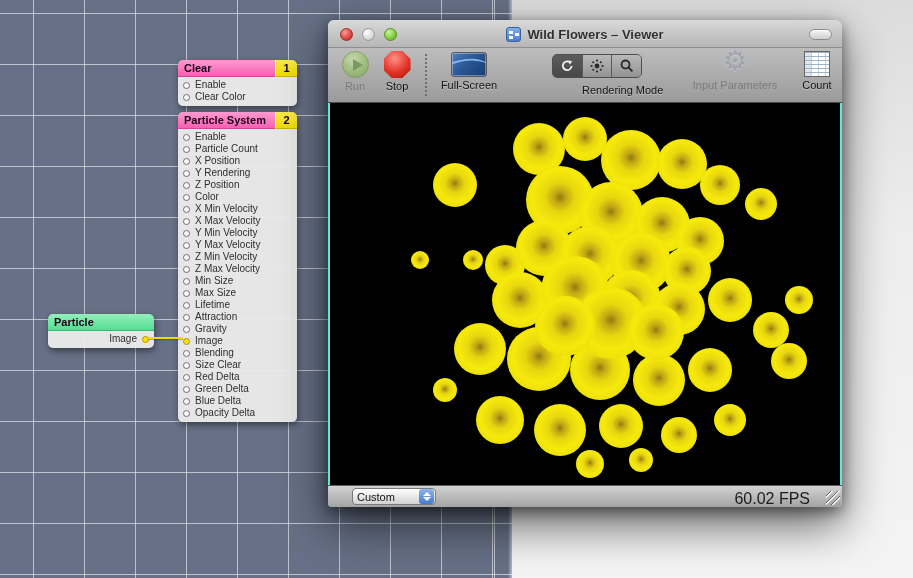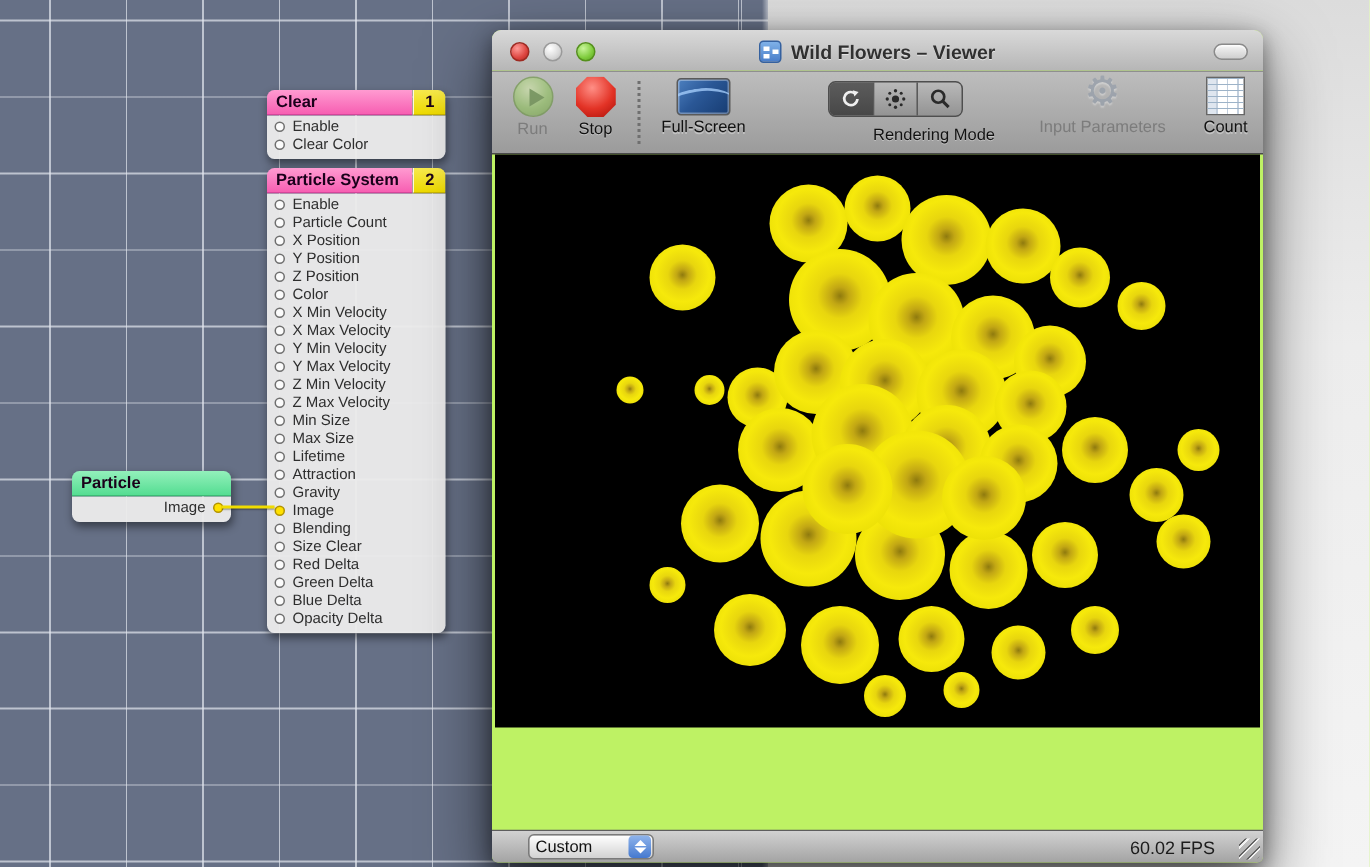--- a/index.html
+++ b/index.html
@@ -33,24 +33,24 @@
   .patch-body { background:rgba(235,235,235,.96); border-radius:0 0 5px 5px; padding:2px 0 3px 0; }
   .port-row { height:12px; line-height:12px; white-space:nowrap; color:#2e2e2e; padding-left:5px; }
   .port-row.out { text-align:right; padding-right:5px; padding-left:0; }
   .port-dot { display:inline-block; width:7px; height:7px; border-radius:50%; background:#fbfbfb; border:1px solid #6f6f6f; vertical-align:-1px; margin-right:5px; }
   .port-row.out .port-dot { margin-right:0; margin-left:5px; }
   .port-dot.connected { background:#ffe100; border-color:#b39400; }
   #wire { position:absolute; left:148px; top:337px; width:35px; height:2px; background:#f0dc00; box-shadow:0 1px 1px rgba(0,0,0,.3); }
 
   
   #viewer {
-    position:absolute; left:328px; top:20px; width:514px; height:555px;
+    position:absolute; left:328px; top:20px; width:514px; height:487px;
     border-radius:6px 6px 4px 4px;
     box-shadow:0 18px 45px rgba(0,0,0,.6), 0 4px 14px rgba(0,0,0,.45);
-    background:#bef264;
+    background:#5eead4;
   }
   #titlebar {
     position:relative; height:28px; border-radius:6px 6px 0 0;
     background:linear-gradient(#d9d9d9,#b6b6b6);
     border-bottom:1px solid #8f8f8f;
   }
   .traffic { position:absolute; top:8px; width:13px; height:13px; border-radius:50%; }
   #light-close { left:12px;  background:radial-gradient(circle at 35% 30%, #ff9a96, #dd4540 60%, #b02520); border:1px solid #9e2a22; }
   #light-min   { left:34px;  background:radial-gradient(circle at 35% 30%, #ffffff, #d9d9d9 60%, #b5b5b5); border:1px solid #9a9a9a; }
   #light-zoom  { left:56px;  background:radial-gradient(circle at 35% 30%, #c8f59a, #7ecb3c 60%, #5aa122); border:1px solid #54901c; }
@@ -103,21 +103,21 @@
 
   #statusbar { position:absolute; left:0; bottom:0; width:100%; height:22px; border-radius:0 0 4px 4px;
     background:linear-gradient(#d2d2d2,#a3a3a3); border-top:1px solid #5e5e5e; }
   #dim-popup { position:absolute; left:24px; top:2px; width:84px; height:17px; border:1px solid #7a7a7a; border-radius:4px;
     background:linear-gradient(#ffffff,#d2d2d2); display:flex; align-items:center; font-size:11px; color:#111; }
   #dim-popup .popup-text { flex:1; padding-left:4px; }
   .popup-arrows { width:15px; height:15px; margin-right:1px; border-radius:3px; background:linear-gradient(#8fb4ec,#4579cf); position:relative; }
   .popup-arrows:before { content:""; position:absolute; left:4px; top:3px; border-left:4px solid transparent; border-right:4px solid transparent; border-bottom:4px solid #fff; }
   .popup-arrows:after  { content:""; position:absolute; left:4px; bottom:3px; border-left:4px solid transparent; border-right:4px solid transparent; border-top:4px solid #fff; }
   #pixels-label { position:absolute; left:0; right:0; top:4px; text-align:center; font-size:12px; color:#1c1c1c; }
-  #fps-label { position:absolute; right:32px; top:4px; font-size:12px; color:#1c1c1c; }
+  #fps-label { position:absolute; right:32px; top:4px; font-size:16px; color:#1c1c1c; }
   #resize-grip { position:absolute; right:2px; bottom:2px; width:14px; height:14px;
     background:repeating-linear-gradient(135deg, transparent 0 3px, rgba(90,90,90,.9) 3px 4px, rgba(255,255,255,.8) 4px 5px); border-bottom-right-radius:4px; }
 </style>
 </head>
 <body>
 
 <div id="stage">
 
   <div id="canvas"></div>
   <div id="edge-strip"></div>
@@ -136,21 +136,21 @@
 
   <div class="patch" style="left:178px; top:112px; width:119px;">
     <div class="patch-header">
       <div class="patch-title">Particle System</div>
       <div class="patch-badge">2</div>
     </div>
     <div class="patch-body">
         <div class="port-row"><span class="port-dot"></span><span>Enable</span></div>
         <div class="port-row"><span class="port-dot"></span><span>Particle Count</span></div>
         <div class="port-row"><span class="port-dot"></span><span>X Position</span></div>
-        <div class="port-row"><span class="port-dot"></span><span>Y Position</span></div>
+        <div class="port-row"><span class="port-dot"></span><span>Y Rendering</span></div>
         <div class="port-row"><span class="port-dot"></span><span>Z Position</span></div>
         <div class="port-row"><span class="port-dot"></span><span>Color</span></div>
         <div class="port-row"><span class="port-dot"></span><span>X Min Velocity</span></div>
         <div class="port-row"><span class="port-dot"></span><span>X Max Velocity</span></div>
         <div class="port-row"><span class="port-dot"></span><span>Y Min Velocity</span></div>
         <div class="port-row"><span class="port-dot"></span><span>Y Max Velocity</span></div>
         <div class="port-row"><span class="port-dot"></span><span>Z Min Velocity</span></div>
         <div class="port-row"><span class="port-dot"></span><span>Z Max Velocity</span></div>
         <div class="port-row"><span class="port-dot"></span><span>Min Size</span></div>
         <div class="port-row"><span class="port-dot"></span><span>Max Size</span></div>

